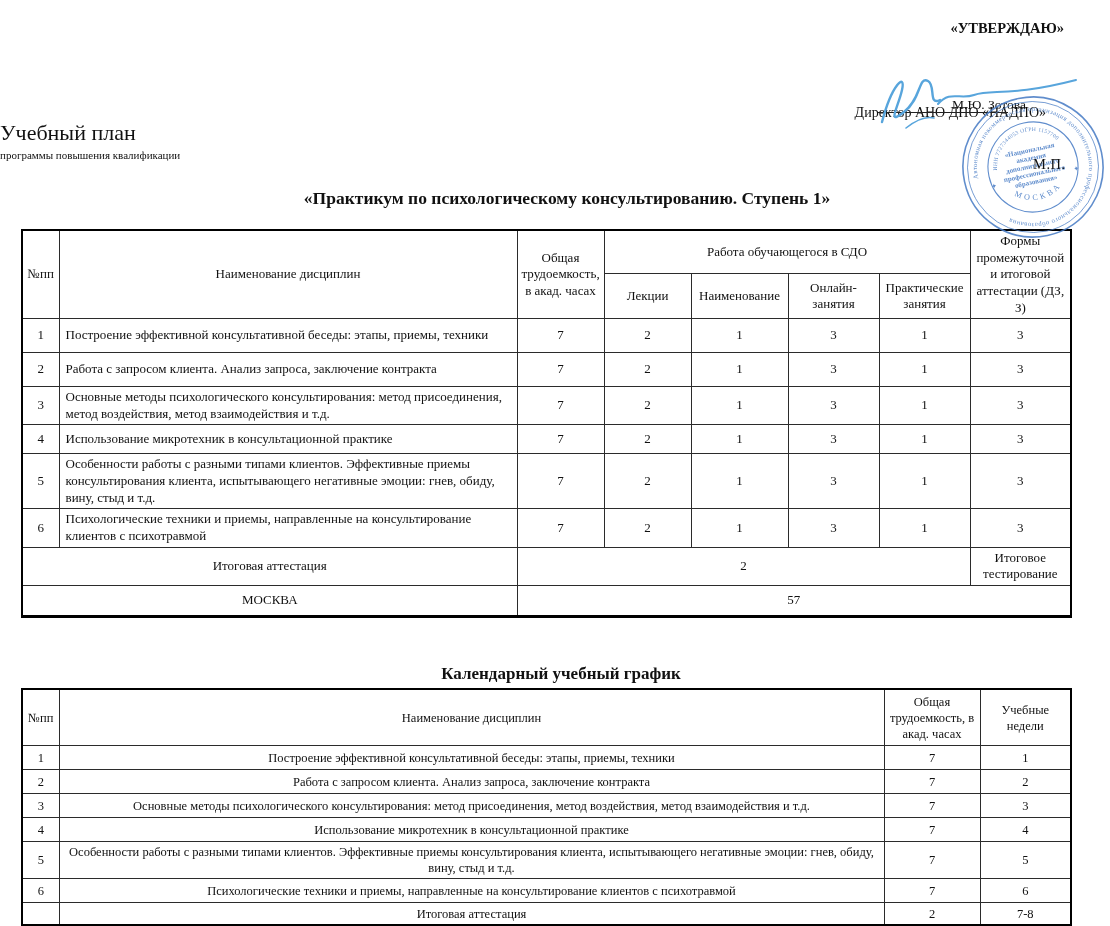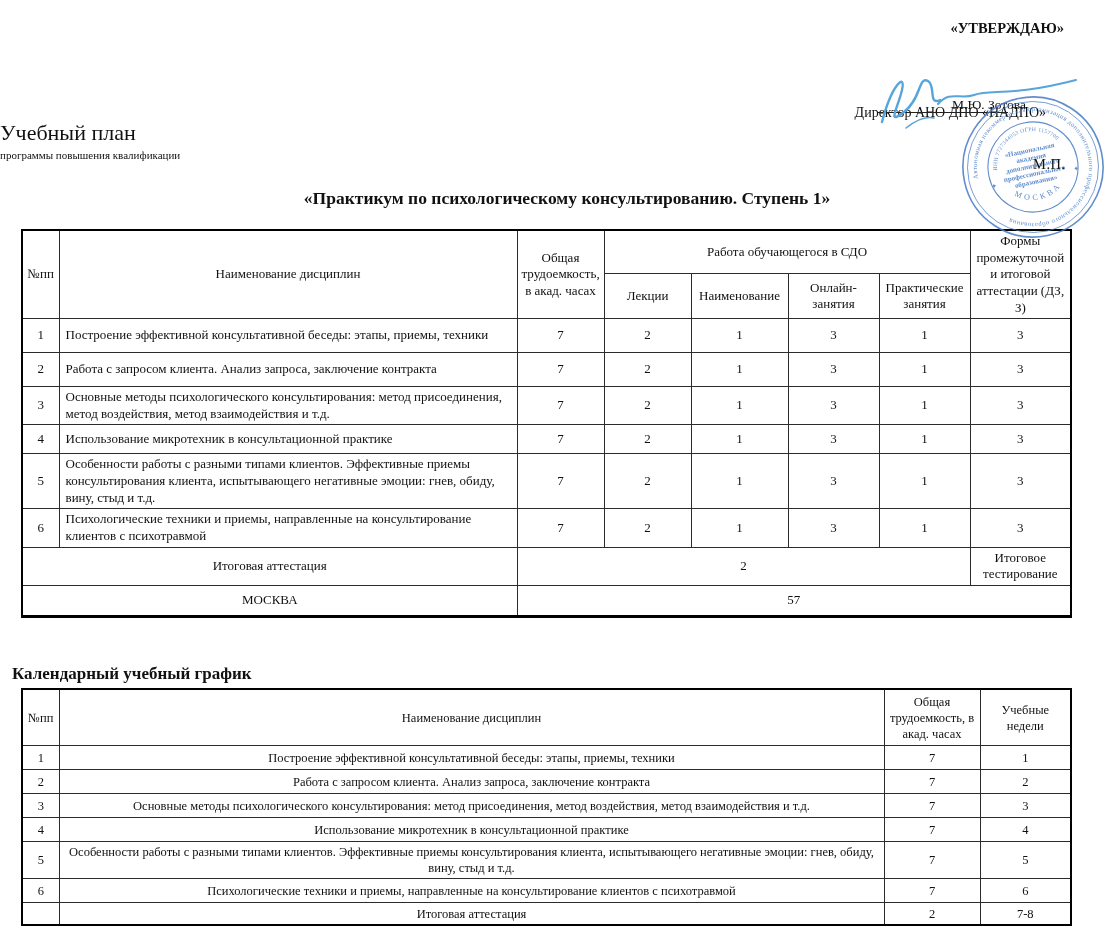--- a/index.html
+++ b/index.html
@@ -16,21 +16,21 @@
   .director { position: absolute; top: 72px; right: 64px; font-size: 14px; margin-top: 33px; }
   .sig-line { position: absolute; left: 878px; top: 98px; width: 130px; height: 15px; border-bottom: 1.5px solid #222; }
   .signer { position: absolute; left: 952px; top: 97px; font-size: 13.5px; }
   .sig-svg { position: absolute; left: 872px; top: 68px; width: 210px; height: 66px; pointer-events: none; }
   .mp { position: absolute; left: 1033px; top: 156px; font-size: 14.5px; letter-spacing: .5px; z-index: 3; }
   .stamp { position: absolute; left: 958px; top: 92px; width: 150px; height: 150px; opacity: .88; }
   
   .title-main { margin-top: 120px; text-align: left; font-size: 22px; font-weight: 400; }
   .title-sub { margin-top: 3px; font-size: 11px; }
   .title-program { margin-top: 27px; text-align: center; font-size: 17.5px; font-weight: bold; margin-left: 24px; }
-  .calendar-title { margin-top: 46px; font-size: 17px; font-weight: bold; padding-left: 12px; }
+  .calendar-title { margin-top: 46px; text-align: center; font-size: 17px; font-weight: bold; padding-left: 12px; }
   
   table.doc {
     border-collapse: collapse; table-layout: fixed;
     margin-left: 21px; width: 1049px;
     border: 2px solid #000; border-bottom-width: 3px;
   }
   table.doc td, table.doc th {
     border: 1px solid #2b2b2b;
     font-size: 13px; font-weight: 400; line-height: 1.28;
     text-align: center; vertical-align: middle;

